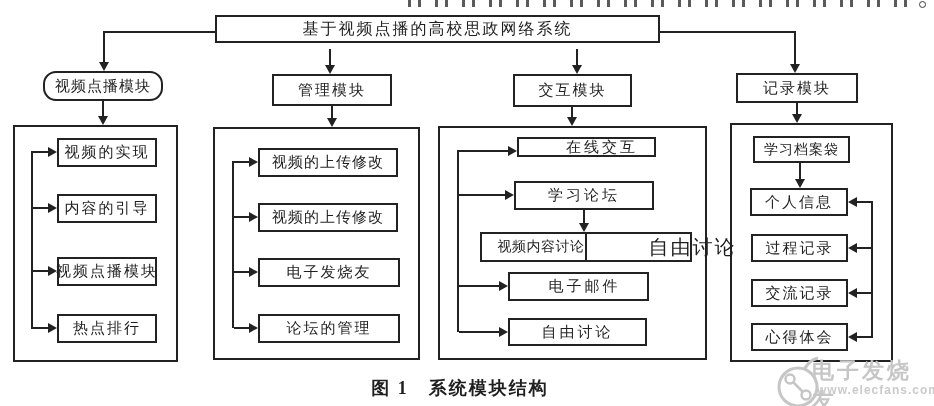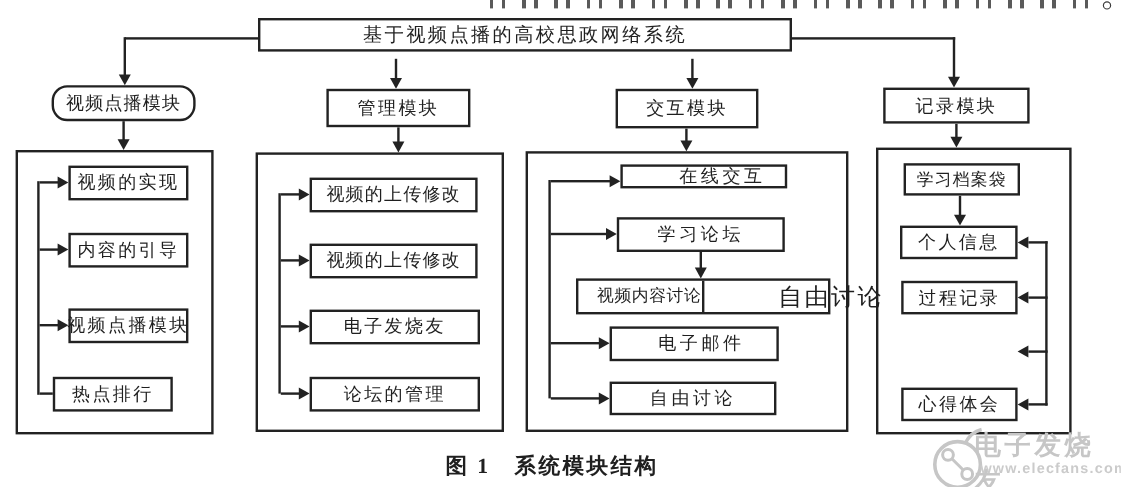--- a/index.html
+++ b/index.html
@@ -106,21 +106,21 @@
   <div class="ln" style="left:33px;top:207px;width:16px;height:2px;"></div>
   <div class="ar" style="left:48px;top:203px;"></div>
   <div class="ln" style="left:33px;top:270px;width:16px;height:2px;"></div>
   <div class="ar" style="left:48px;top:266px;"></div>
   <div class="ln" style="left:33px;top:327px;width:16px;height:2px;"></div>
   <div class="ar" style="left:48px;top:323px;"></div>
 
   <div class="box" style="left:57px;top:138px;width:100px;height:29px;">视频的实现</div>
   <div class="box" style="left:57px;top:194px;width:100px;height:29px;">内容的引导</div>
   <div class="box" style="left:57px;top:257px;width:100px;height:29px;">视频点播模块</div>
-  <div class="box" style="left:44px;top:314px;width:100px;height:29px;">热点排行</div>
+  <div class="box" style="left:57px;top:314px;width:100px;height:29px;">热点排行</div>
 
   <div class="ln" style="left:232px;top:161px;width:2px;height:167px;"></div>
   <div class="ln" style="left:234px;top:161px;width:16px;height:2px;"></div>
   <div class="ar" style="left:249px;top:157px;"></div>
   <div class="ln" style="left:234px;top:216px;width:16px;height:2px;"></div>
   <div class="ar" style="left:249px;top:212px;"></div>
   <div class="ln" style="left:234px;top:271px;width:16px;height:2px;"></div>
   <div class="ar" style="left:249px;top:267px;"></div>
   <div class="ln" style="left:234px;top:327px;width:16px;height:2px;"></div>
   <div class="ar" style="left:249px;top:323px;"></div>
@@ -151,20 +151,21 @@
   </div>
 
   <div class="box" style="left:508px;top:272px;width:141px;height:29px;letter-spacing:3px;padding-left:12px;">电子邮件</div>
   <div class="box" style="left:508px;top:318px;width:139px;height:28px;letter-spacing:3px;">自由讨论</div>
 
   <div class="box" style="left:753px;top:136px;width:97px;height:27px;font-size:14px;letter-spacing:1px;">学习档案袋</div>
   <div class="ln" style="left:799px;top:163px;width:2px;height:17px;"></div>
   <div class="ad" style="left:795px;top:179px;"></div>
   <div class="box" style="left:750px;top:188px;width:98px;height:28px;">个人信息</div>
   <div class="box" style="left:751px;top:234px;width:97px;height:28px;">过程记录</div>
+  <div class="box" style="left:751px;top:279px;width:97px;height:28px;">交流记录</div>
   <div class="box" style="left:751px;top:323px;width:97px;height:28px;">心得体会</div>
 
   <div class="ln" style="left:871px;top:201px;width:2px;height:137px;"></div>
   <div class="ln" style="left:857px;top:201px;width:16px;height:2px;"></div>
   <div class="al" style="left:848px;top:197px;"></div>
   <div class="ln" style="left:857px;top:247px;width:16px;height:2px;"></div>
   <div class="al" style="left:848px;top:243px;"></div>
   <div class="ln" style="left:857px;top:292px;width:16px;height:2px;"></div>
   <div class="al" style="left:848px;top:288px;"></div>
   <div class="ln" style="left:857px;top:336px;width:16px;height:2px;"></div>

